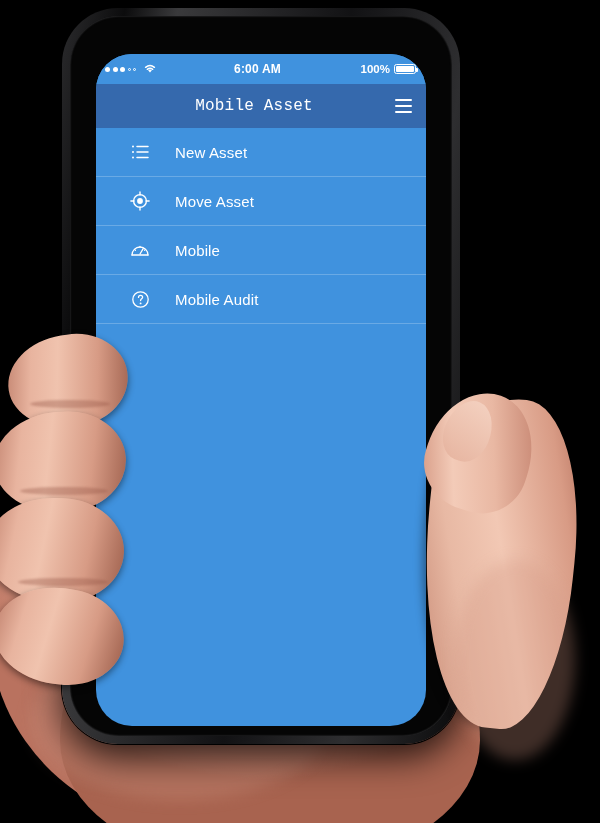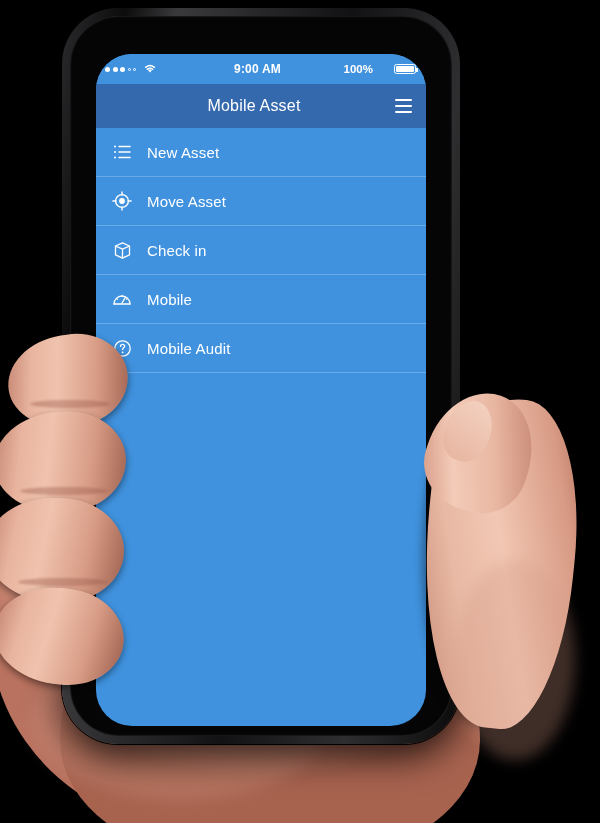--- a/index.html
+++ b/index.html
@@ -104,51 +104,51 @@
     position:relative; height:30px; background:#4092de; color:#fff;
     display:flex; align-items:center; font-size:11.5px; font-weight:bold;
     padding:0 10px 0 9px; z-index:7;
   }
   .sb-left{ display:flex; align-items:center; gap:4px; width:96px; }
   .dots{ display:flex; gap:2.5px; align-items:center; }
   .dot{ width:5px; height:5px; border-radius:50%; background:#fff; }
   .dot.empty{ background:transparent; border:1px solid #fff; width:3px; height:3px; }
   .wifi{ margin-left:3px; }
   .sb-time{ flex:1; text-align:center; letter-spacing:.2px; font-size:12px; padding-right:6px;}
-  .sb-right{ display:flex; align-items:center; justify-content:flex-end; gap:21px; width:96px; }
+  .sb-right{ display:flex; align-items:center; justify-content:flex-end; gap:4px; width:96px; }
   .batt{
     width:22px; height:10px; border:1.3px solid #fff; border-radius:2.5px;
     position:relative; padding:1px;
   }
   .batt::after{
     content:""; position:absolute; right:-3.4px; top:2.6px; width:2px; height:4px;
     background:#fff; border-radius:0 1px 1px 0;
   }
   .batt i{ display:block; height:100%; background:#fff; border-radius:1px; }
 
   
   .appbar{
     position:relative; height:44px; background:#3569ad;
-    display:flex; align-items:center; z-index:5;
+    display:flex; align-items:center; z-index:5;font-family:Liberation Mono, monospace;
   }
   .appbar-title{
     flex:1; text-align:center; color:#fff; font-size:16px; letter-spacing:.2px;
     padding-left:26px;
   }
   .hamburger{
     width:34px; margin-right:6px; display:flex; flex-direction:column;
     gap:3.5px; align-items:center; cursor:pointer;
   }
   .hamburger span{ display:block; width:17px; height:2.4px; background:#fff; border-radius:1px; }
 
   
   .menu{ background:#4092de; }
   .menu-item{
-    height:49px; display:flex; align-items:center; gap:14px;
-    padding-left:15px; border-bottom:1px solid rgba(255,255,255,.22);
+    height:49px; display:flex; align-items:center; gap:24px;
+    padding-left:33px; border-bottom:1px solid rgba(255,255,255,.22);
     color:#fff; cursor:pointer;
   }
   .menu-item .ico{
     width:22px; height:22px; display:flex; align-items:center; justify-content:center;
     flex:0 0 22px;
   }
   .menu-item .ico svg{ display:block; }
   .menu-label{ font-size:15px; letter-spacing:.15px; }
 
   .fill{ height:130px; background:#4092de; }
@@ -183,21 +183,21 @@
                 <span class="dot empty"></span>
             </div>
             <span class="wifi">
               <svg width="14" height="11" viewBox="0 0 14 11">
                 <path d="M7 9.6l1.9-2.3a3 3 0 0 0-3.8 0L7 9.6z" fill="#fff"></path>
                 <path d="M2.6 4.3A7 7 0 0 1 11.4 4.3" stroke="#fff" stroke-width="1.5" fill="none" stroke-linecap="round"></path>
                 <path d="M4.3 6.3A4.4 4.4 0 0 1 9.7 6.3" stroke="#fff" stroke-width="1.5" fill="none" stroke-linecap="round"></path>
               </svg>
             </span>
           </div>
-          <div class="sb-time">9:00 AM</div>
+          <div class="sb-time">6:00 AM</div>
           <div class="sb-right">
             <span>100%</span>
             <span class="batt">
                 <i></i>
               </span>
           </div>
         </div>
 
         <div class="appbar">
           <div class="appbar-title">Mobile Asset</div>
@@ -228,29 +228,20 @@
               <svg width="20" height="20" viewBox="0 0 20 20" fill="none" stroke="#fff" stroke-width="1.4">
                 <circle cx="10" cy="10" r="6.4"></circle>
                 <circle cx="10" cy="10" r="2.9" fill="#fff" stroke="none"></circle>
                 <path d="M10 .9v3.1M10 16v3.1M.9 10h3.1M16 10h3.1" stroke-linecap="round"></path>
               </svg>
             </span>
             <span class="menu-label">Move Asset</span>
           </div>
 
 
-          <div class="menu-item">
-            <span class="ico">
-              <svg width="19" height="19" viewBox="0 0 19 19" fill="none" stroke="#fff" stroke-width="1.3" stroke-linejoin="round">
-                <path d="M9.5 1.9l7 3.1v8.9l-7 3.2-7-3.2V5z"></path>
-                <path d="M2.5 5l7 3.1L16.5 5M9.5 8.1v9"></path>
-              </svg>
-            </span>
-            <span class="menu-label">Check in</span>
-          </div>
 
           <div class="menu-item">
             <span class="ico">
               <svg width="20" height="18" viewBox="0 0 20 18" fill="none" stroke="#fff" stroke-width="1.3" stroke-linecap="round">
                 <path d="M2 14a8 8 0 1 1 16 0"></path>
                 <path d="M2 14h16"></path>
                 <path d="M10 13L13.2 7.6"></path>
                 <path d="M4.6 8.4l.9.9M10 5.2v1.3M15.4 8.4l-.9.9" stroke-width="1.1"></path>
               </svg>
             </span>

